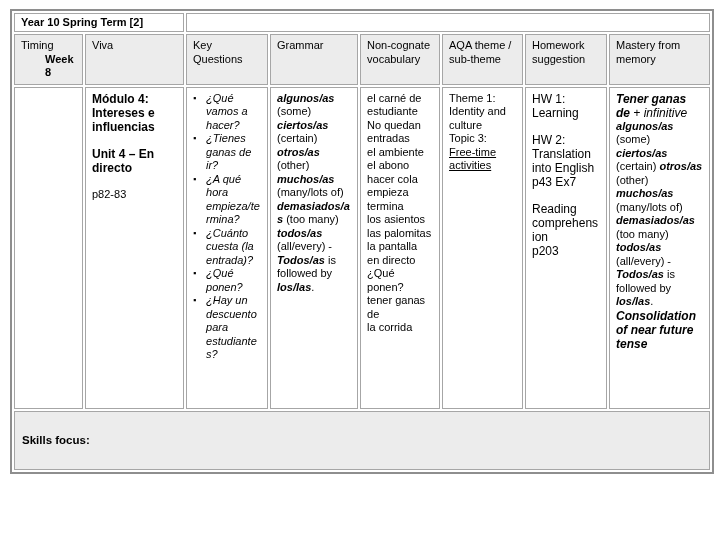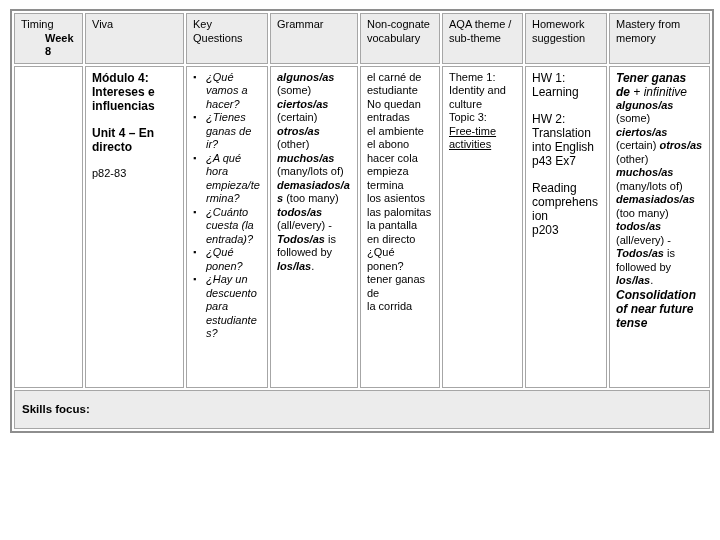--- a/index.html
+++ b/index.html
@@ -36,21 +36,21 @@
     padding: 4px 6px;
     font-size: 11px;
     line-height: 13.5px;
     background: #ffffff;
     overflow: hidden;
   }
   tr.r-title td { height: 17px; padding: 2px 6px; }
   td.c-title { font-weight: bold; font-size: 11px; line-height: 13px; white-space: nowrap; }
   tr.r-head td { height: 32px; background: var(--header-bg, #ececec); }
   tr.r-body td { height: 322px; }
-  tr.r-skills td { height: 28px; background: var(--header-bg, #ececec); padding: 12px 7px; }
+  tr.r-skills td { height: 28px; background: var(--header-bg, #ececec); padding: 22px 7px; }
   .bold { font-weight: bold; margin-left: 24px; }
   .fs12 { font-size: 12px; line-height: 14px; }
   .para { margin: 0 0 13px 0; }
   .italic-cell { font-style: italic; }
   .kq-item {
     position: relative;
     padding-left: 13px;
     overflow-wrap: break-word;
   }
   .kq-item::before {
@@ -91,20 +91,26 @@
       <col style="width:99px">
       <col style="width:82px">
       <col style="width:88px">
       <col style="width:80px">
       <col style="width:81px">
       <col style="width:82px">
       <col style="width:101px">
     </colgroup>
 
     <tbody>
+        <tr class="r-title">
+      <td colspan="2" class="c-title">
+        <span>Year 10 Spring Term [2]</span>
+      </td>
+      <td colspan="6"></td>
+    </tr>
 
     <tr class="r-head">
       <td>
         <div>Timing</div>
         <div class="bold">Week 8</div>
       </td>
       <td>Viva</td>
       <td>Key Questions</td>
       <td>Grammar</td>
       <td>Non-cognate vocabulary</td>

